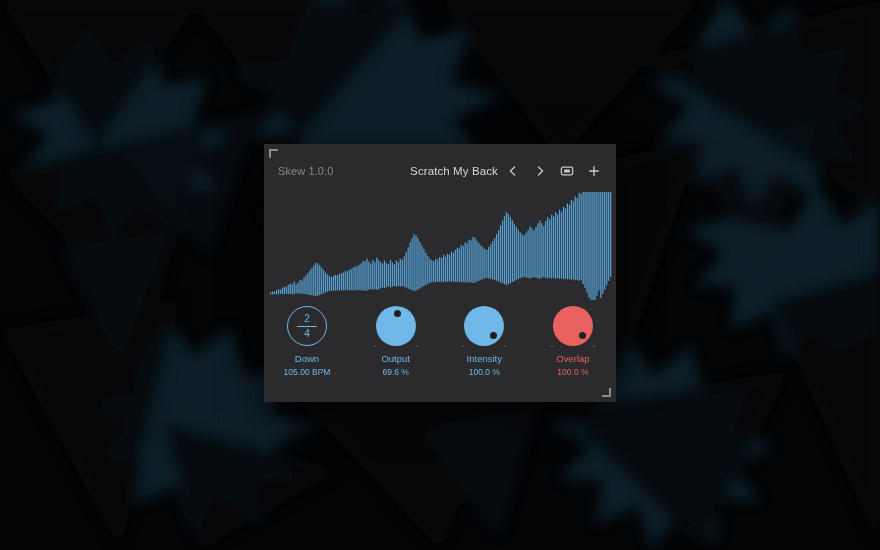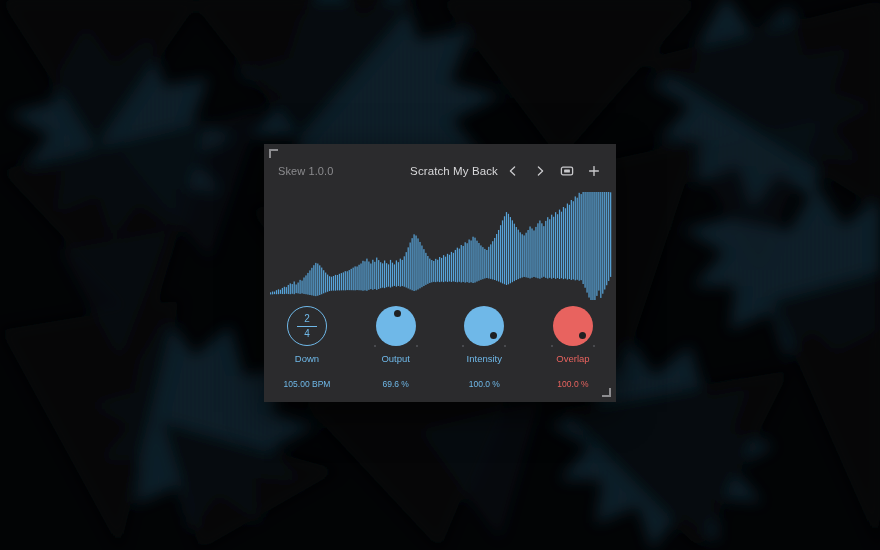--- a/index.html
+++ b/index.html
@@ -181,21 +181,21 @@
   }
 
   .knob-label {
     margin-top: 7px;
     font-size: 9.5px;
     line-height: 1.25;
     text-align: center;
     white-space: nowrap;
   }
   .knob-value {
-    margin-top: 14px;
+    margin-top: 2px;
     font-size: 8.5px;
     line-height: 1.2;
     text-align: center;
     white-space: nowrap;
   }
   .c-blue { color: #6fb8e8; }
   .c-red  { color: #e8635f; }
 </style>
 </head>
 <body>

